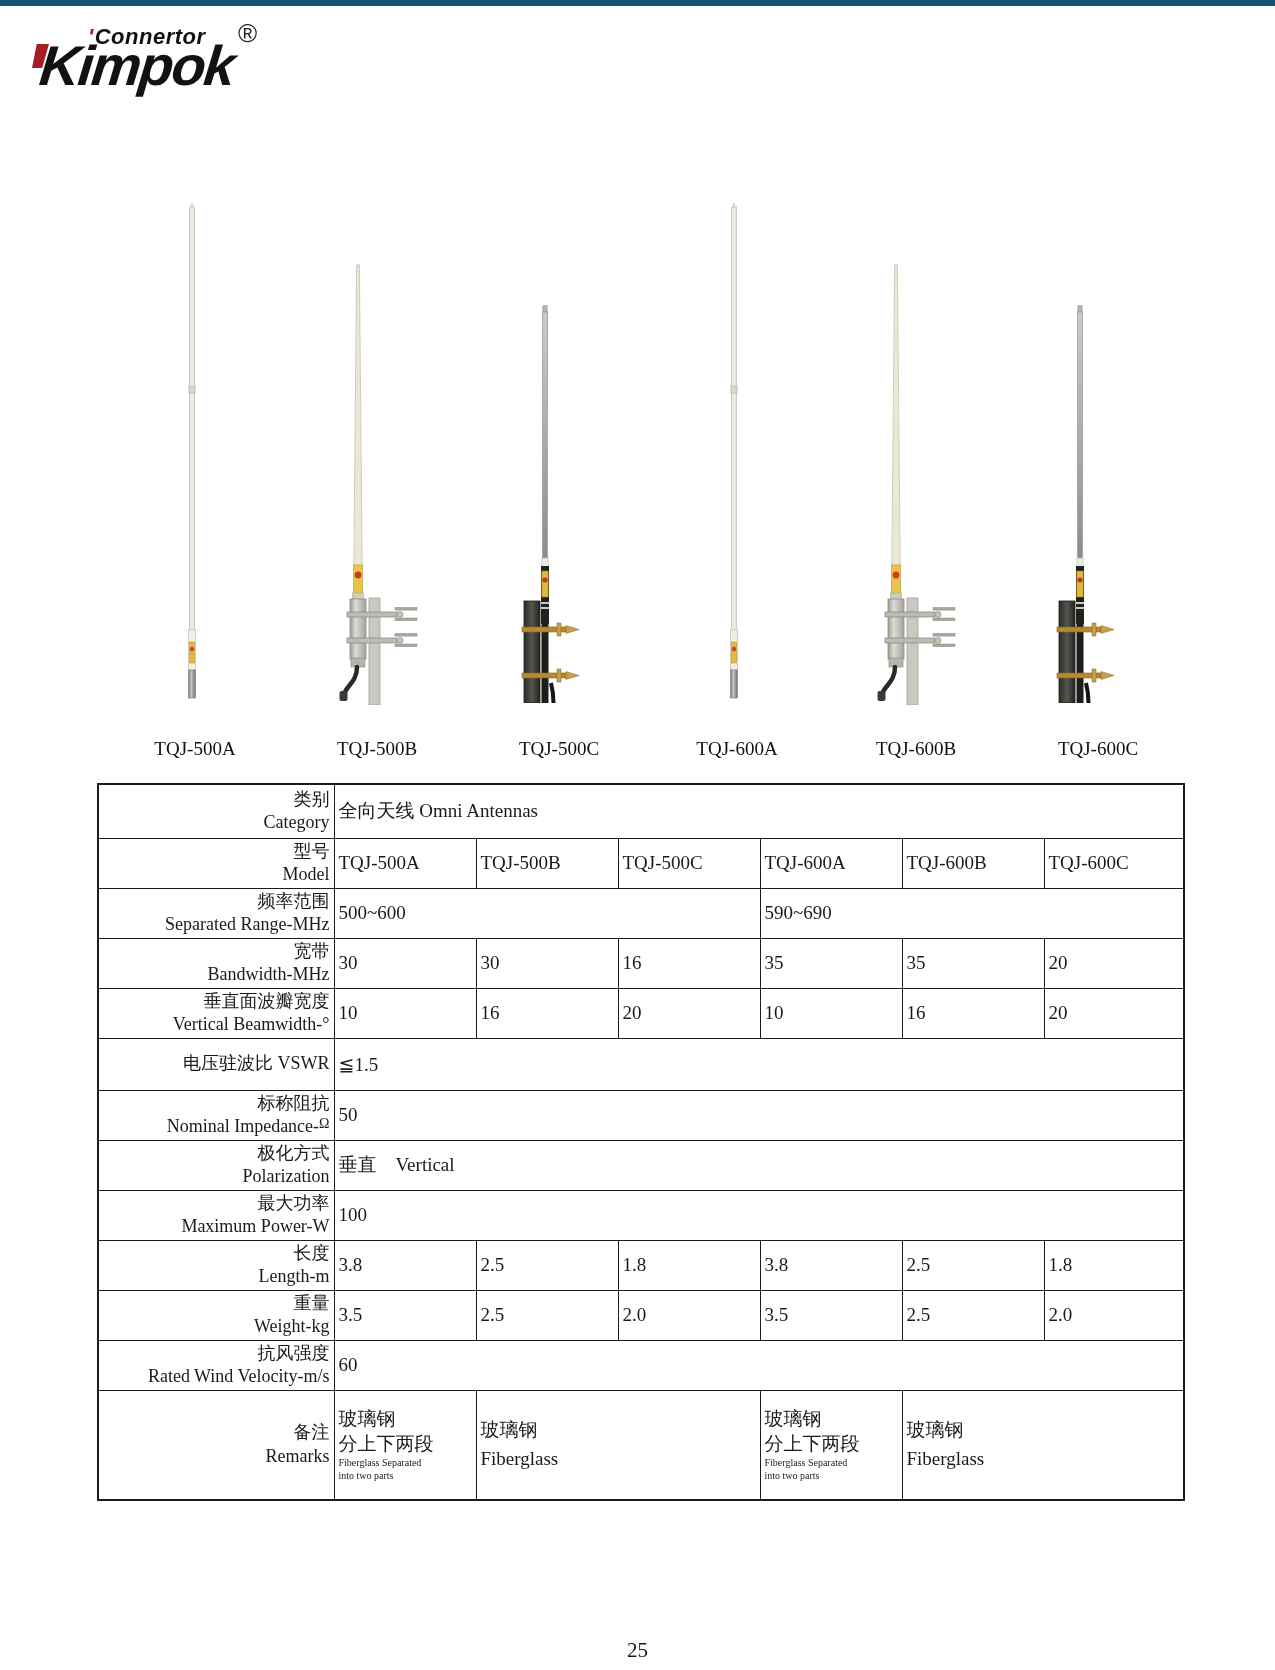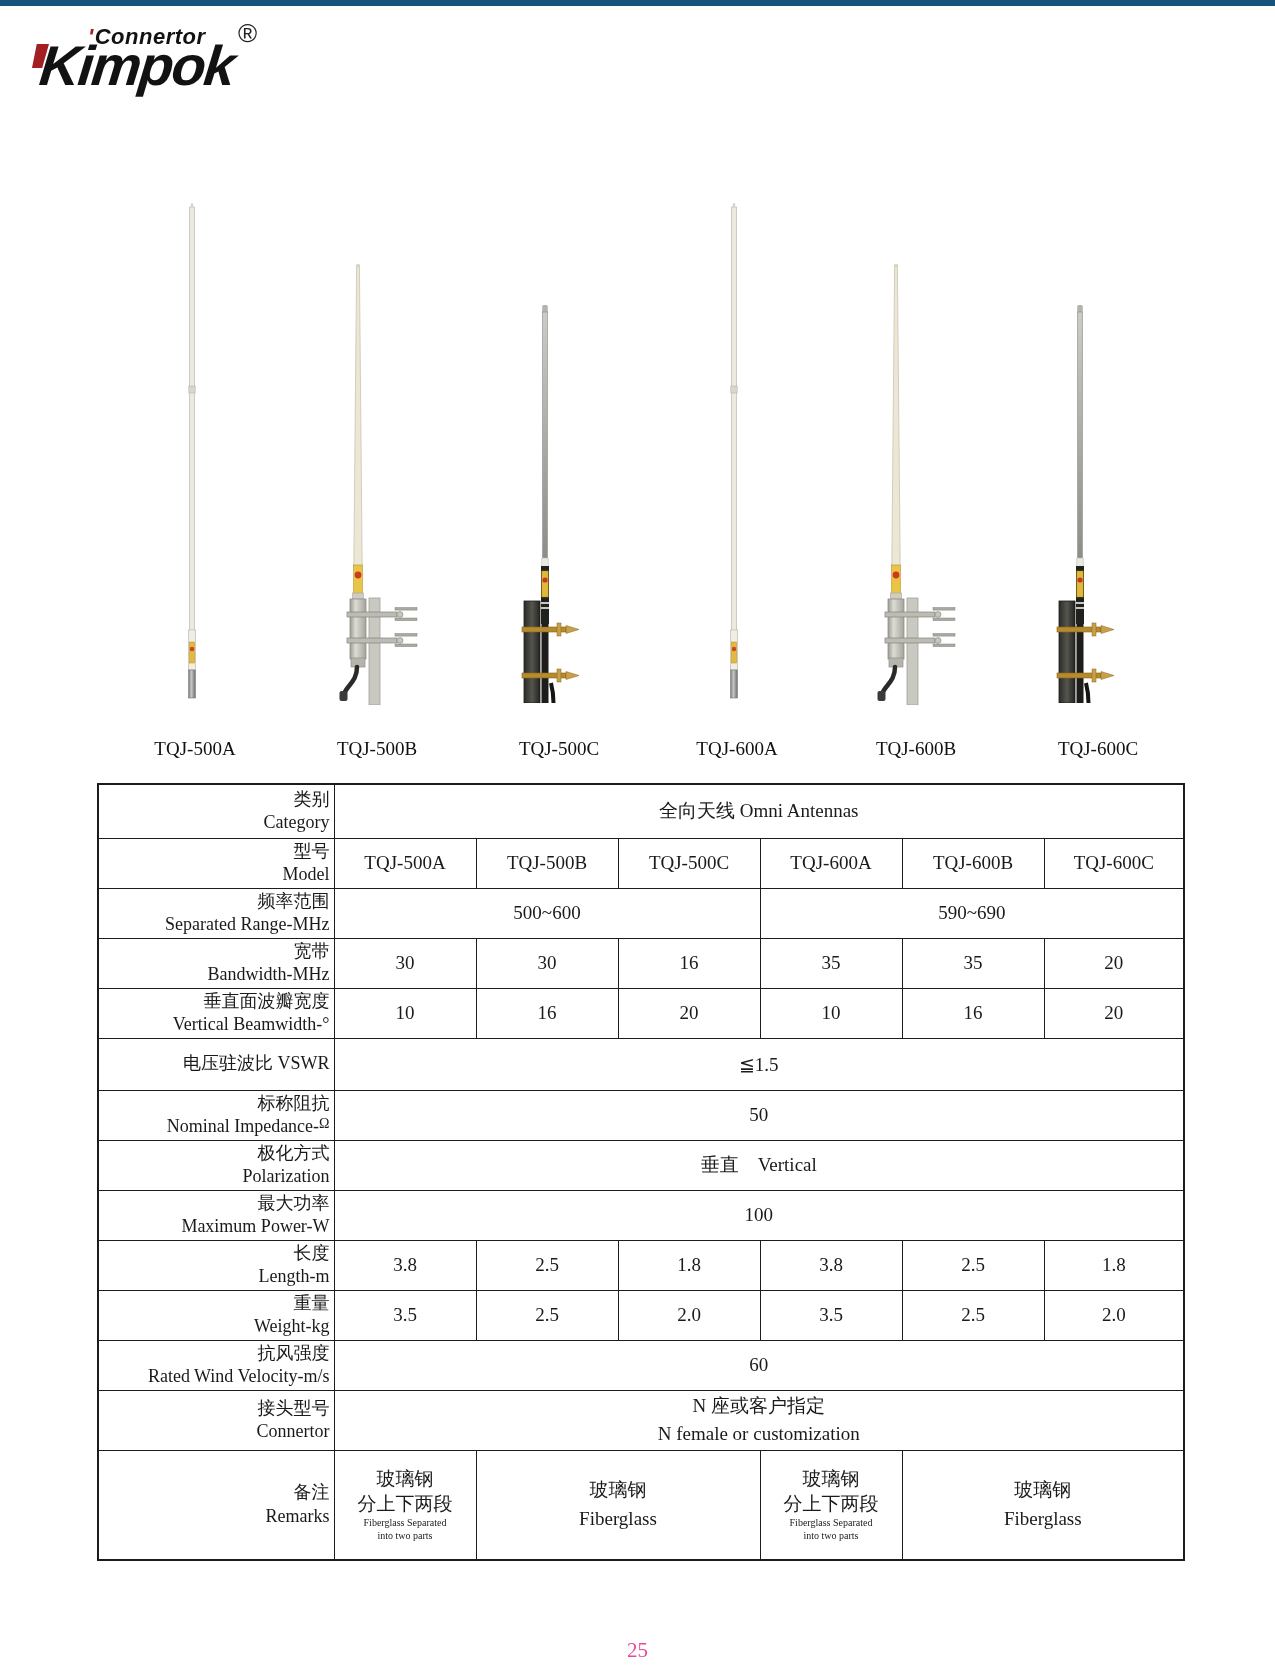--- a/index.html
+++ b/index.html
@@ -36,35 +36,35 @@
     position:absolute;top:738px;width:160px;text-align:center;font-size:19px;color:#111;
   }
 
   
   .spec{
     position:absolute;left:97px;top:783px;width:1086px;border-collapse:collapse;
     table-layout:fixed;border:2px solid #1c1c1c;
   }
   .spec td{border:1.5px solid #1c1c1c;padding:1px 4px;vertical-align:middle;overflow:hidden;}
   .spec td.lbl{text-align:right;padding-left:13px;line-height:1.3;font-size:18px;}
-  .spec td.val{text-align:center;font-size:19px;}
+  .spec td.val{text-align:left;font-size:19px;}
   .lbl .zh,.lbl .en{display:block;}
   tr.r-std{height:50px;}
   tr.r-cat{height:54px;}
   tr.r-vswr{height:52px;}
   tr.r-conn{height:60px;}
   tr.r-rem{height:110px;}
   .two-line{line-height:1.45;}
   .sup-omega{font-size:14px;vertical-align:4px;}
   .rem-sep{line-height:1.3;font-size:15px;}
   .rem-sep .en-s{font-size:10px;}
   .rem-fg{line-height:1.5;font-size:18px;}
 
   .page-number{
-    position:absolute;left:0;top:1638px;width:1275px;text-align:center;font-size:21px;color:#ec4899;
+    position:absolute;left:0;top:1638px;width:1275px;text-align:center;font-size:21px;color:#0f172a;
   }
 </style>
 </head>
 <body>
 
 <div class="page">
 
   <div class="topbar"></div>
 
   <div class="logo">
@@ -336,30 +336,20 @@
         <td class="val">2.5</td>
         <td class="val">2.0</td>
       </tr>
       <tr class="r-std">
         <td class="lbl">
           <span class="zh">抗风强度</span>
           <span class="en">Rated Wind Velocity-m/s</span>
         </td>
         <td class="val" colspan="6">60</td>
       </tr>
-      <tr class="r-conn">
-        <td class="lbl">
-          <span class="zh">接头型号</span>
-          <span class="en">Connertor</span>
-        </td>
-        <td class="val two-line" colspan="6">
-          <div>N 座或客户指定</div>
-          <div>N female or customization</div>
-        </td>
-      </tr>
       <tr class="r-rem">
         <td class="lbl">
           <span class="zh">备注</span>
           <span class="en">Remarks</span>
         </td>
         <td class="val rem-sep">
           <div>玻璃钢</div>
           <div>分上下两段</div>
           <div class="en-s">Fiberglass Separated</div>
           <div class="en-s">into two parts</div>

